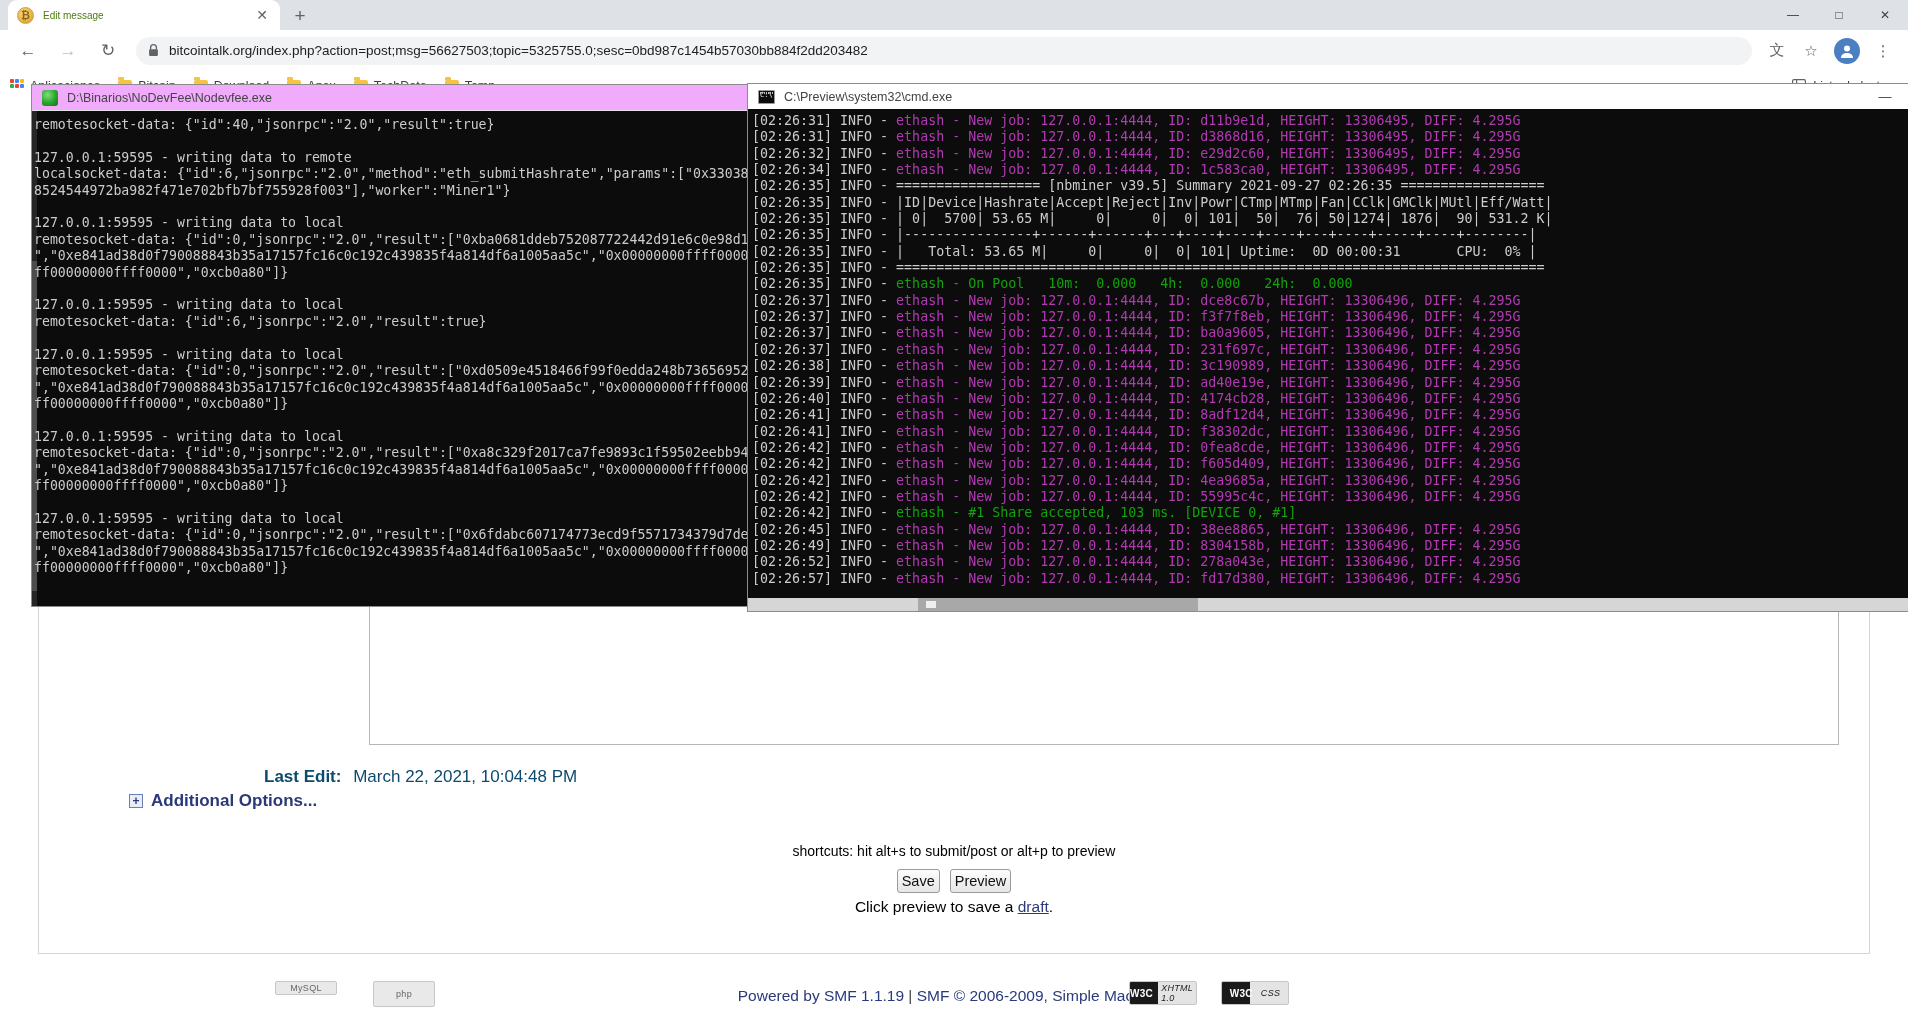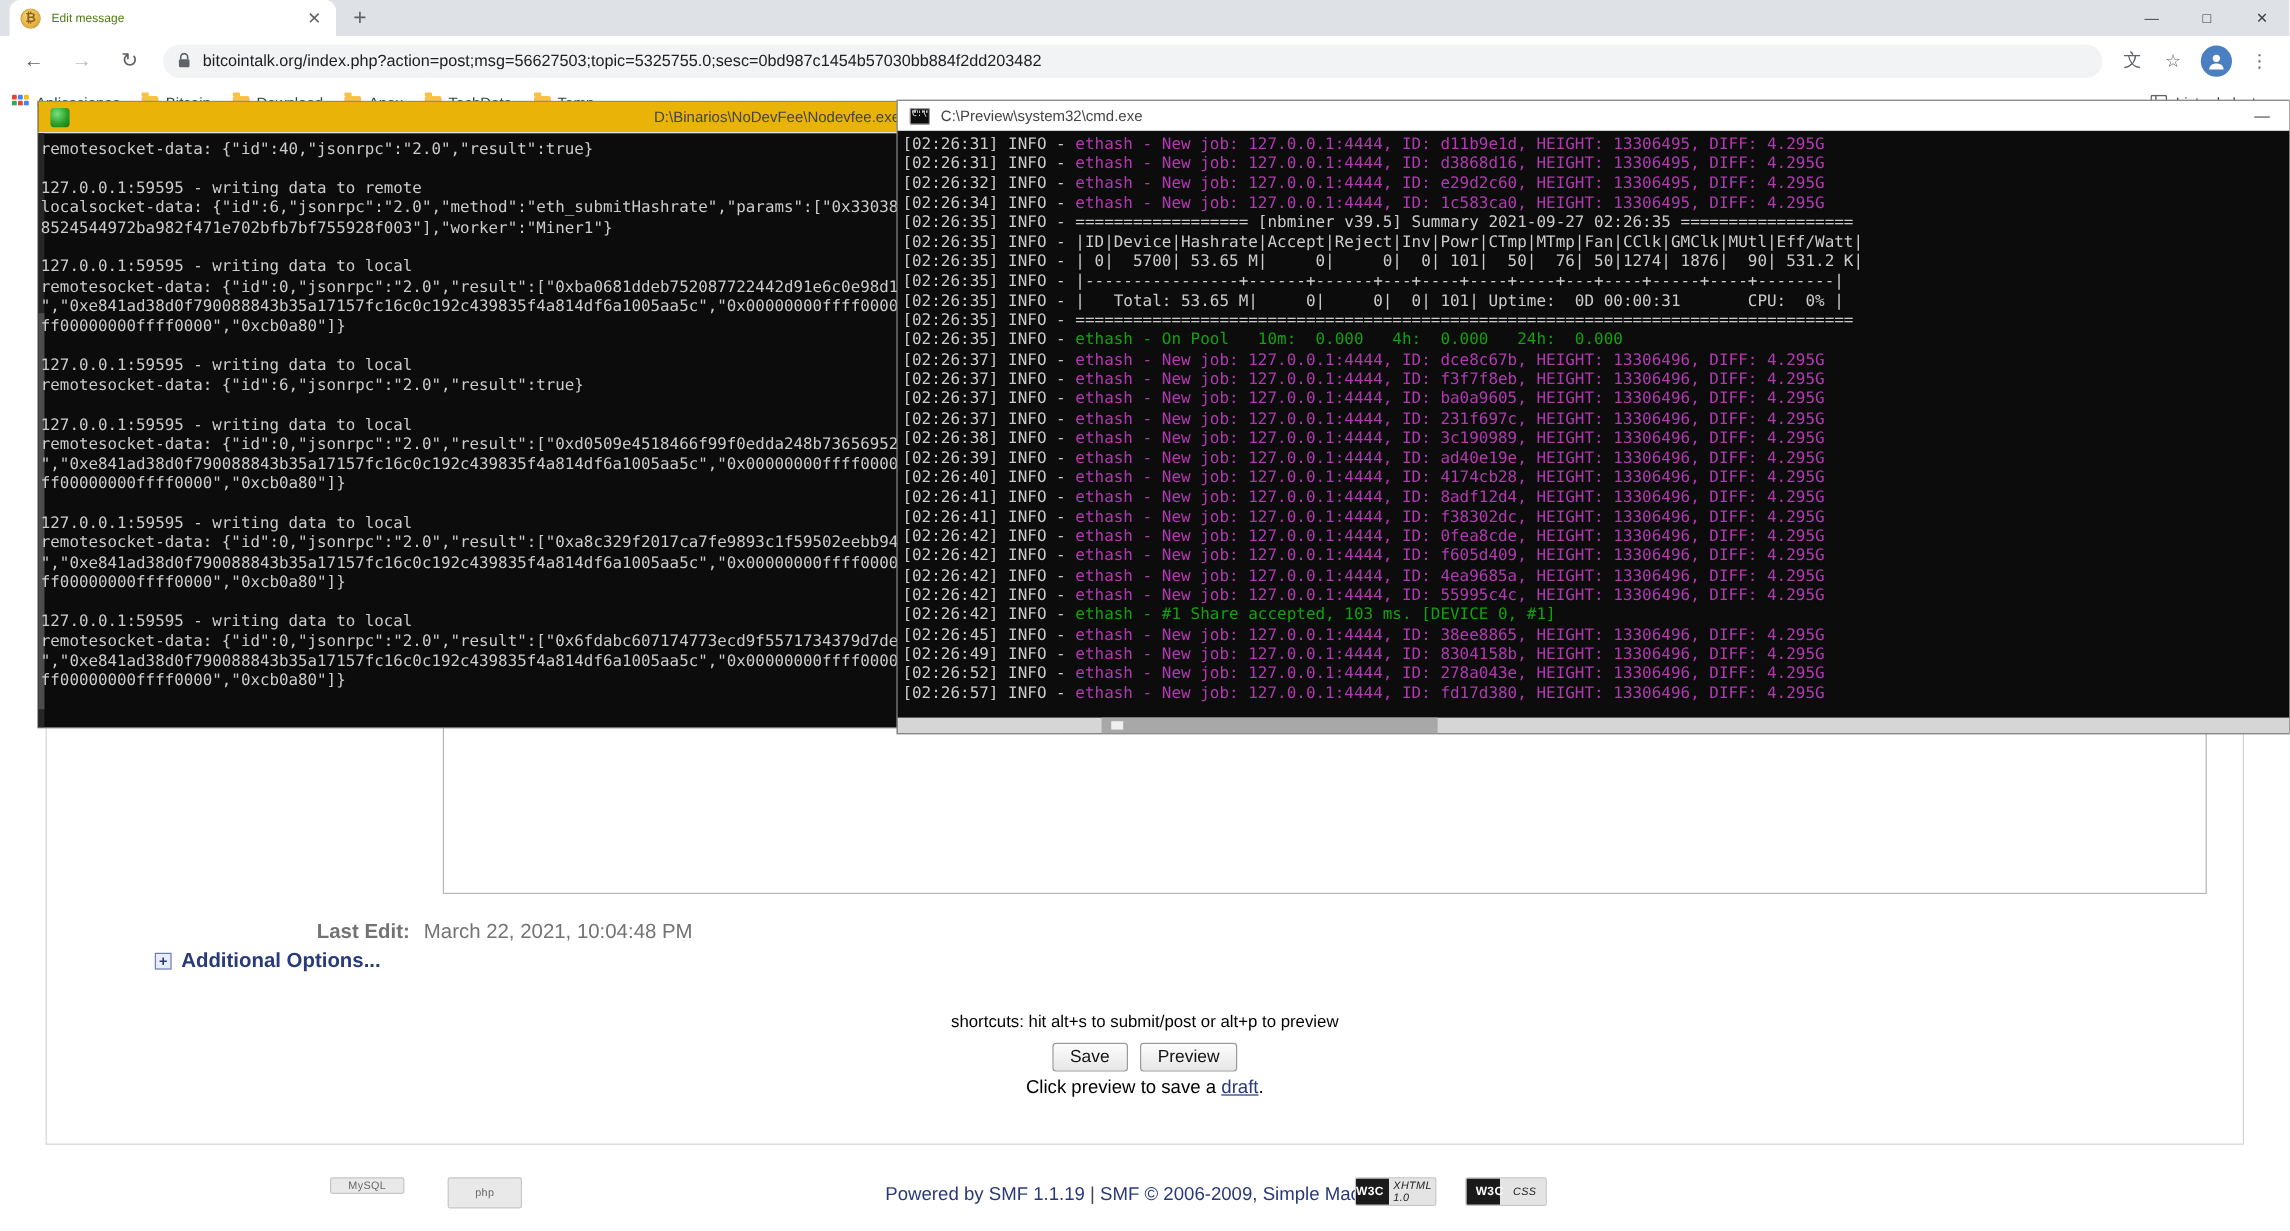--- a/index.html
+++ b/index.html
@@ -128,21 +128,21 @@
   .smf-frame {
     position: absolute; left: 38px; top: 6px; width: 1832px; height: 860px;
     border: 1px solid #d5d5d5; background: #ffffff;
   }
   .editor-area {
     position: absolute; left: 330px; top: 0px; width: 1470px; height: 650px;
     border: 1px solid #b5b5b5; background: #ffffff;
   }
   .last-edit {
     position: absolute; left: 225px; top: 672px;
-    font-size: 17px; color: #737373;
+    font-size: 17px; color: #0c4a6e;
   }
   .last-edit b { font-weight: bold; }
   .addl {
     position: absolute; left: 90px; top: 696px;
     display: flex; align-items: center;
     font-size: 17px; font-weight: bold; color: #29397a;
   }
   .plusbox {
     width: 14px; height: 14px; margin-right: 8px;
     border: 1px solid #6b7fb5; background:#e8edf7;
@@ -152,21 +152,21 @@
   .shortcuts {
     position: absolute; left: 0; right: 0; top: 748px;
     text-align: center; font-size: 14px; color: #000;
   }
   .btnrow {
     position: absolute; left: 0; right: 0; top: 774px;
     display: flex; justify-content: center; gap: 10px;
   }
   .smf-btn {
     font-family: "Liberation Sans", sans-serif;
-    font-size: 14.5px; padding: 3px 14px;
+    font-size: 14.5px; padding: 3px 4px;
     background: linear-gradient(#fdfdfd,#e6e6e6);
     border: 1px solid #9a9a9a; border-radius: 3px; color: #111;
   }
   .draftline {
     position: absolute; left: 0; right: 0; top: 803px;
     text-align: center; font-size: 15.5px; color: #000;
   }
   .draftline a { color: #29397a; text-decoration: underline; }
 
   .footer {
@@ -192,24 +192,23 @@
   .badge-w3 .rgt { color:#222; font-size:9px; padding-left:4px;font-style:italic;}
 
   
   .win-nodevfee {
     position: absolute; left: 32px; top: 85px;
     width: 718px; height: 521px;
     background: #0c0c0c;
     box-shadow: 0 0 0 1px #8c8c8c;
   }
   .win-nodevfee .titlebar {
-    height: 26px; background: #eab308;
+    height: 26px; background: #f0abfc;
     display: flex; align-items: center; padding-left: 10px;
     border-bottom: 1px solid #e3e3e3;
-    justify-content: space-between;
   }
   .nodev-ico {
     width: 16px; height: 16px; margin-right: 9px; flex:0 0 auto;
     border-radius: 3px;
     background: radial-gradient(circle at 35% 30%, #7be07b 0%, #2aa22a 55%, #167016 100%);
   }
   .titlebar-text { font-size: 12.5px; color: #444; }
   .nodev-body {
     position: relative; height: 495px; overflow: hidden;
     color: #cccccc;

